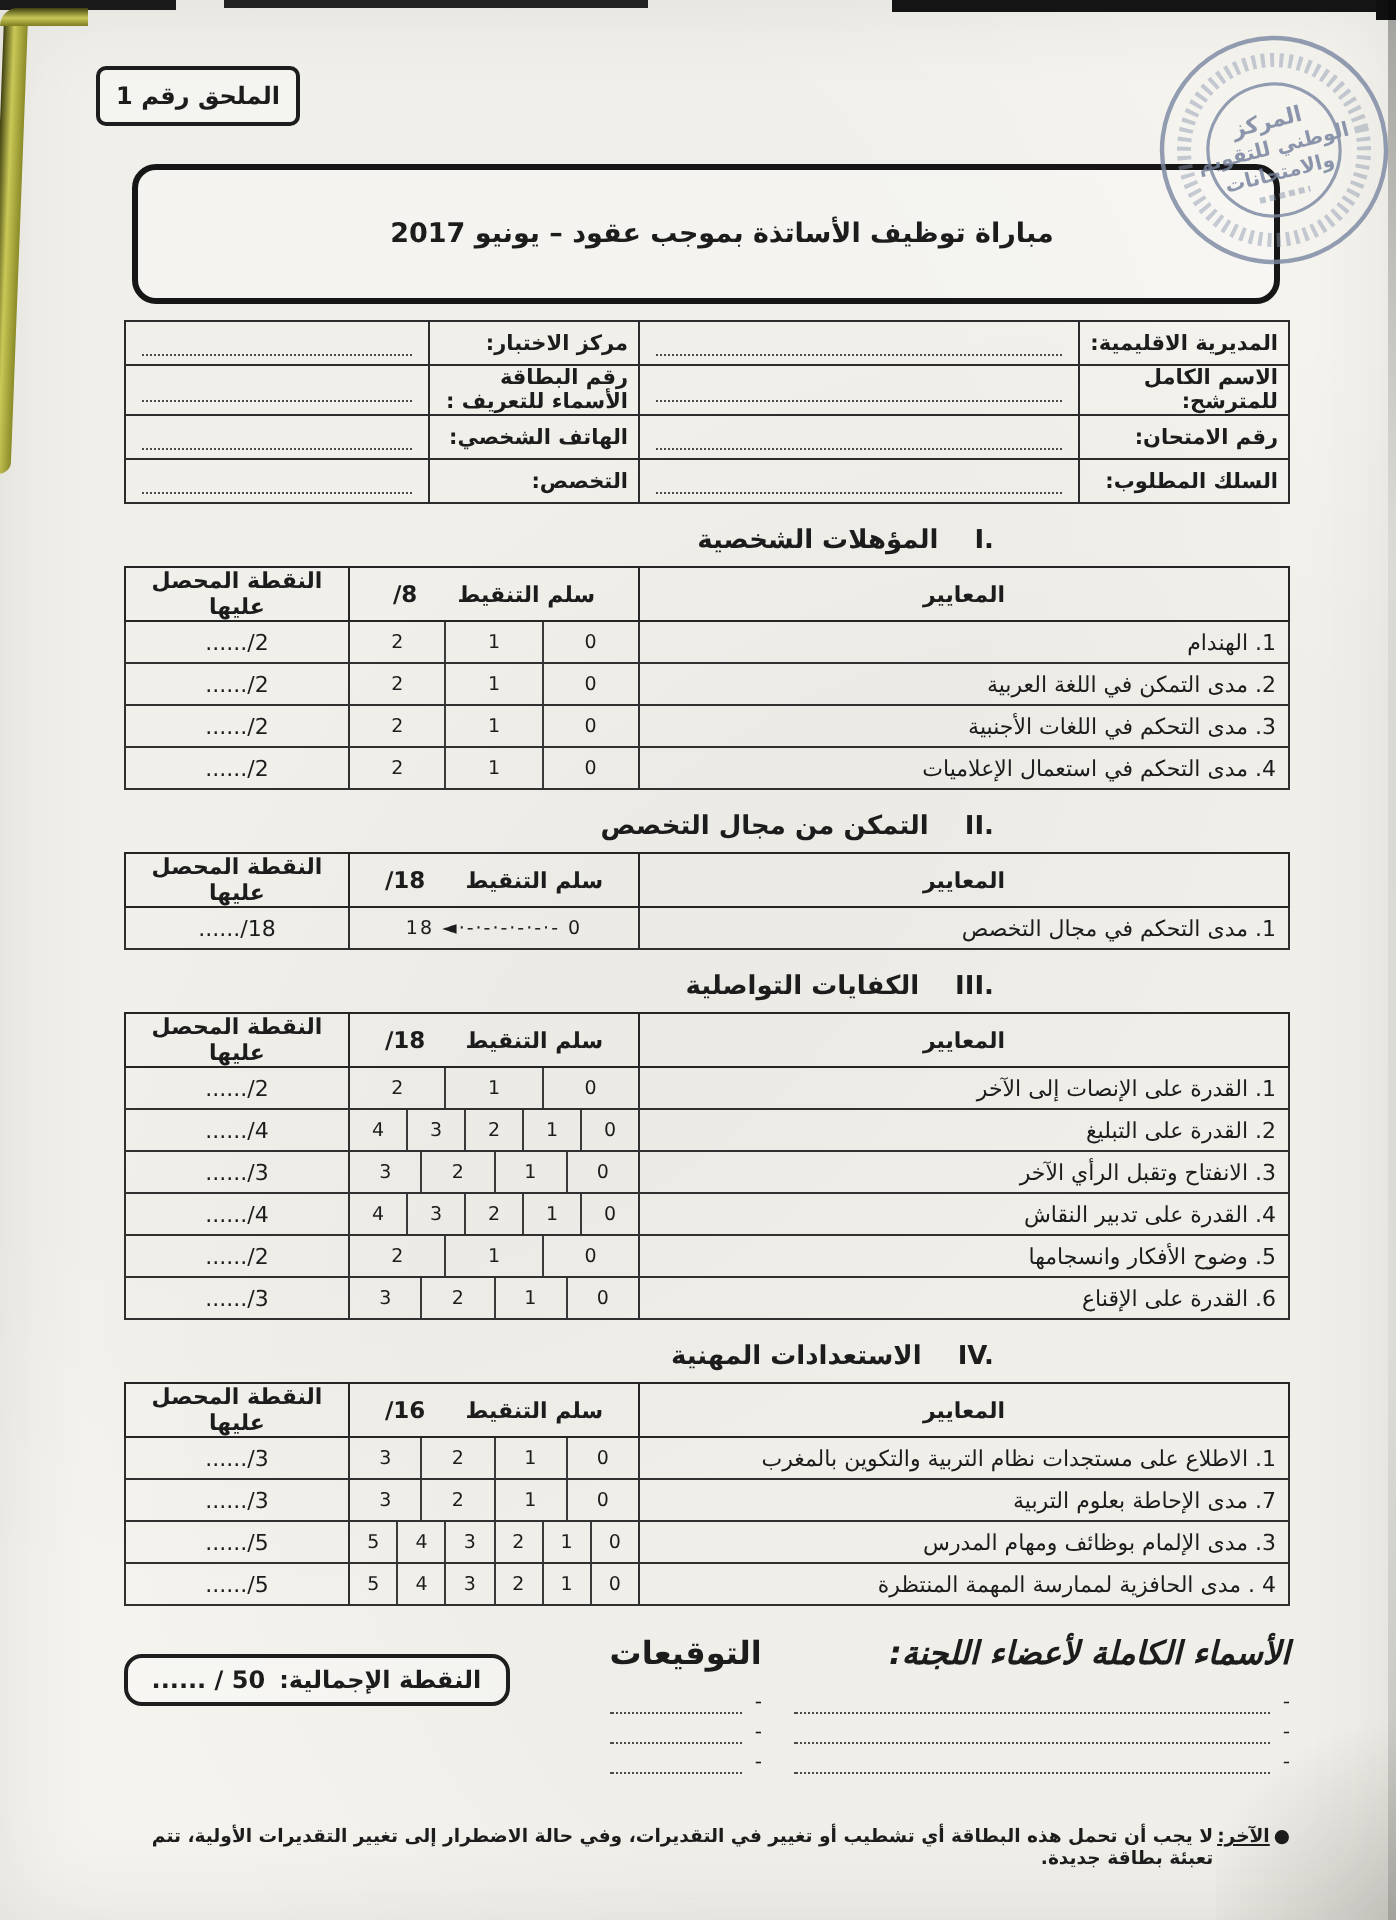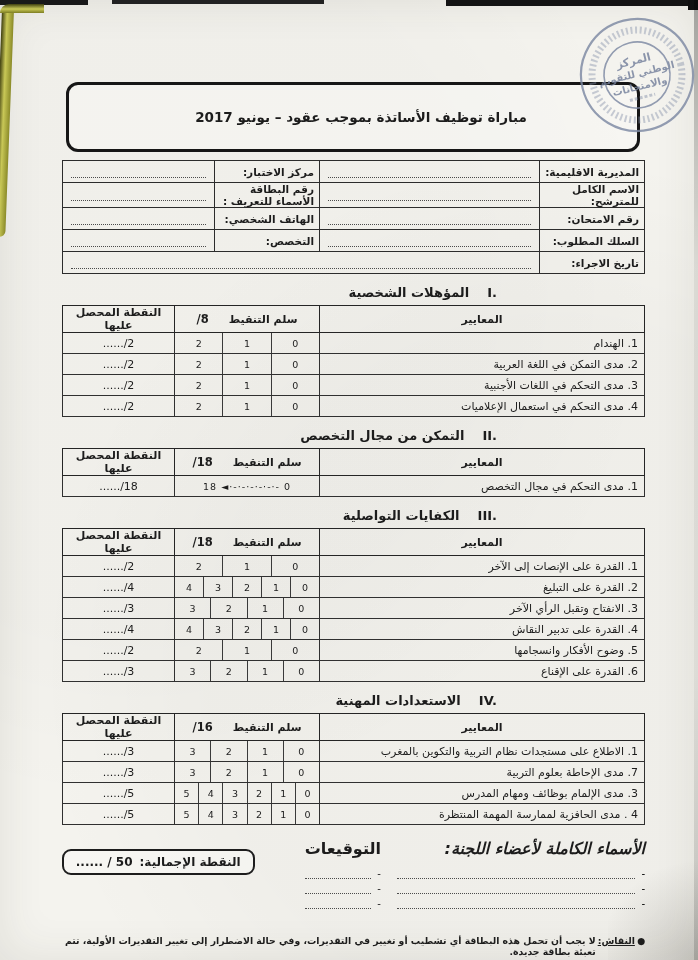--- a/index.html
+++ b/index.html
@@ -99,20 +99,23 @@
   <svg class="stamp" viewBox="0 0 122 122">
     <circle cx="61" cy="61" r="56" fill="none" stroke="#7d89a3" stroke-width="2.2"></circle>
     <circle cx="61" cy="61" r="45" fill="none" stroke="#8893ab" stroke-width="7" stroke-dasharray="2 2.6" opacity="0.55"></circle>
     <circle cx="61" cy="61" r="33" fill="none" stroke="#7d89a3" stroke-width="1.6"></circle>
     <text x="61" y="50" text-anchor="middle" font-size="11" font-weight="bold" fill="#74809c">المركز</text>
     <text x="61" y="63" text-anchor="middle" font-size="10" font-weight="bold" fill="#74809c">الوطني للتقويم</text>
     <text x="61" y="76" text-anchor="middle" font-size="10" font-weight="bold" fill="#74809c">والامتحانات</text>
     <line x1="48" y1="84" x2="74" y2="84" stroke="#8893ab" stroke-width="3" stroke-dasharray="3 2" opacity="0.6"></line>
   </svg>
 
+  <div class="annex-box">
+    <span>الملحق رقم 1</span>
+  </div>
 
   <div class="title-box">
     <div>مباراة توظيف الأساتذة بموجب عقود – يونيو 2017</div>
   </div>
 
   <div class="content">
 
     <table class="info-table">
       <colgroup>
           <col style="width:105px">
@@ -151,26 +154,20 @@
               <span class="dotfill"></span>
             </td>
           </tr>
           <tr>
             <td class="info-label">السلك المطلوب:</td>
             <td class="info-value">
               <span class="dotfill"></span>
             </td>
             <td class="info-label">التخصص:</td>
             <td class="info-value">
-              <span class="dotfill"></span>
-            </td>
-          </tr>
-          <tr>
-            <td class="info-label">تاريخ الاجراء:</td>
-            <td class="info-value" colspan="3">
               <span class="dotfill"></span>
             </td>
           </tr>
         </tbody>
     </table>
 
     <div id="sections">
         <div class="sec-head">
           <span class="numeral" dir="ltr">I.</span>
           <span>المؤهلات الشخصية</span>
@@ -478,18 +475,18 @@
       <div class="total-col">
         <div class="total-box">
           <span>النقطة الإجمالية:</span>
           <span>50 / ......</span>
         </div>
       </div>
     </div>
 
     <div class="note-line">
       <span>●</span>
-      <span class="note-label">النقاش:</span>
+      <span class="note-label">الآخر:</span>
       <span>لا يجب أن تحمل هذه البطاقة أي تشطيب أو تغيير في التقديرات، وفي حالة الاضطرار إلى تغيير التقديرات الأولية، تتم تعبئة بطاقة جديدة.</span>
     </div>
 
   </div>
 </div>
 
 </body></html>

